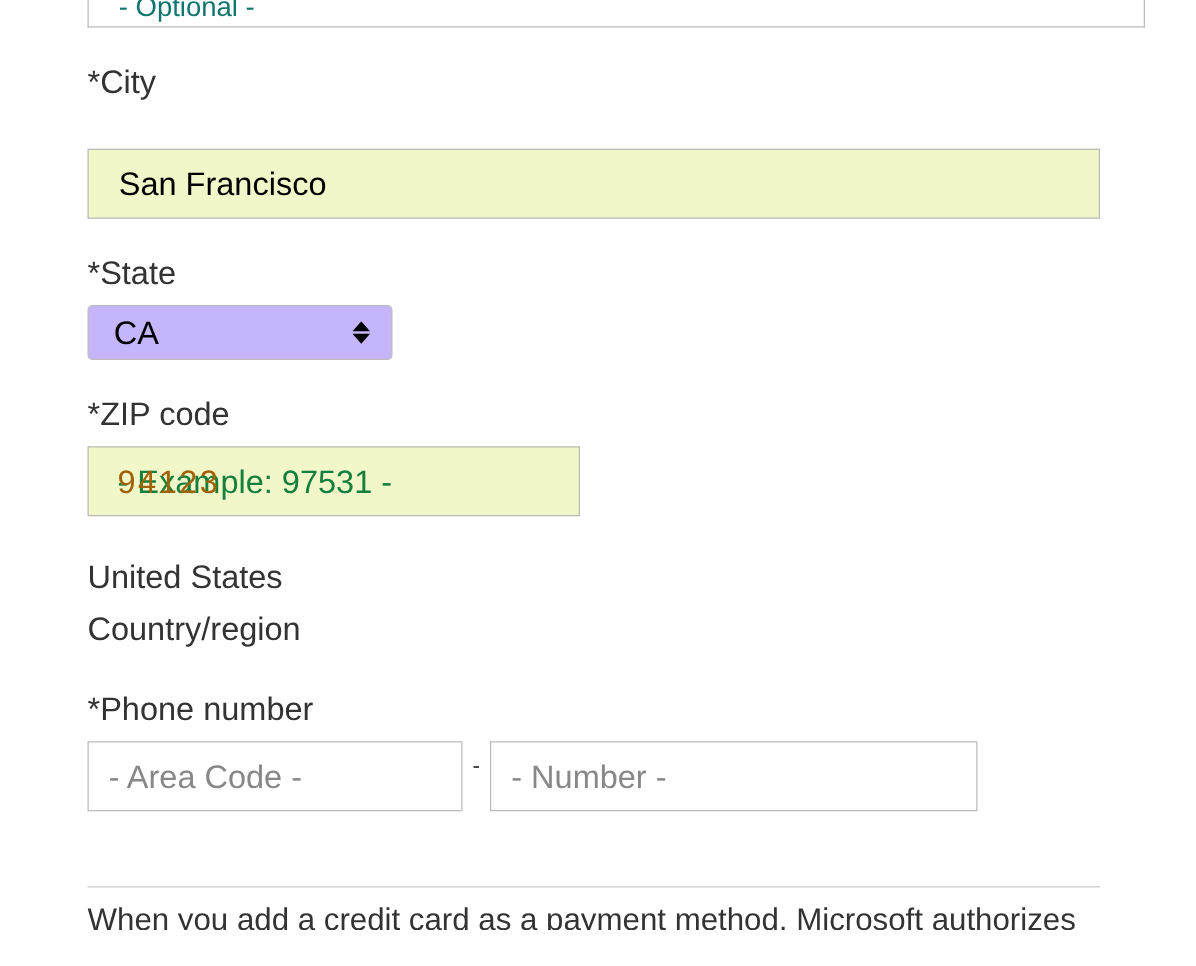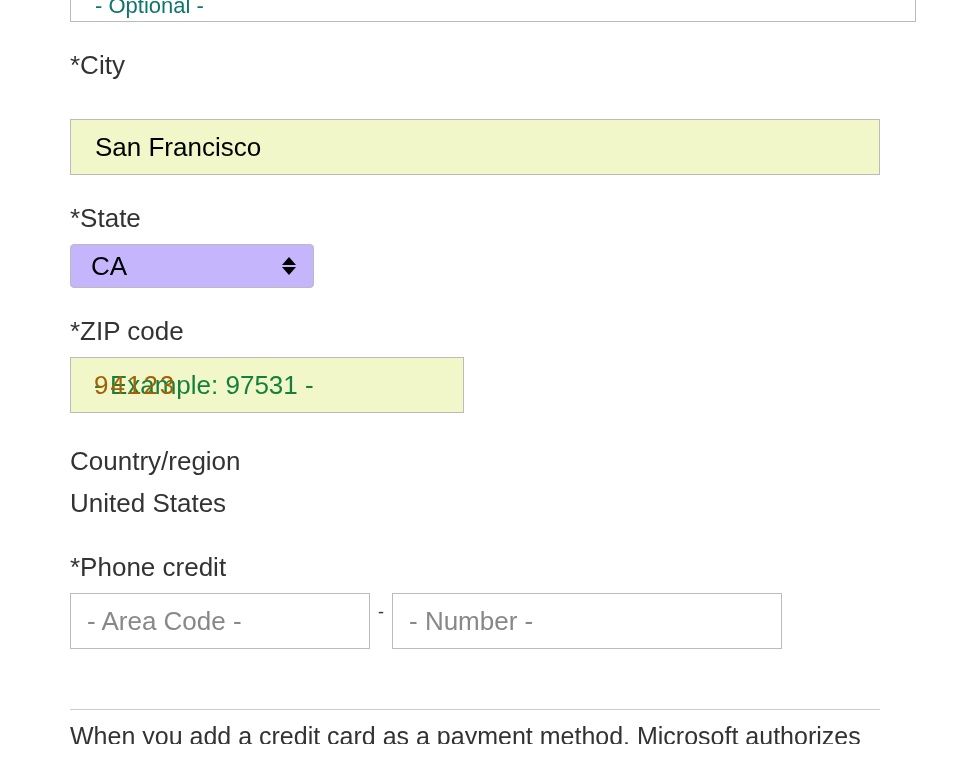--- a/index.html
+++ b/index.html
@@ -219,26 +219,26 @@
   <div class="field-group">
     <label class="field-label">*ZIP code</label>
     <div class="zip-wrapper">
       <input type="text" class="zip-input" style="">
       <div class="zip-placeholder-overlay">- Example: 97531 -</div>
       <div class="zip-value-overlay">94123</div>
     </div>
   </div>
 
   <div class="field-group">
+    <div class="static-text">United States</div>
     <div class="static-text">Country/region</div>
-    <div class="static-text">United States</div>
-  </div>
-
-  <div class="field-group">
-    <label class="field-label">*Phone credit</label>
+  </div>
+
+  <div class="field-group">
+    <label class="field-label">*Phone number</label>
     <div class="phone-group">
       <input type="text" class="phone-area" placeholder="- Area Code -" style="">
       <span class="phone-dash">-</span>
       <input type="text" class="phone-number" placeholder="- Number -" style="">
     </div>
   </div>
 
   <hr class="divider">
 
   <div class="footer-text">When you add a credit card as a payment method, Microsoft authorizes the</div>

